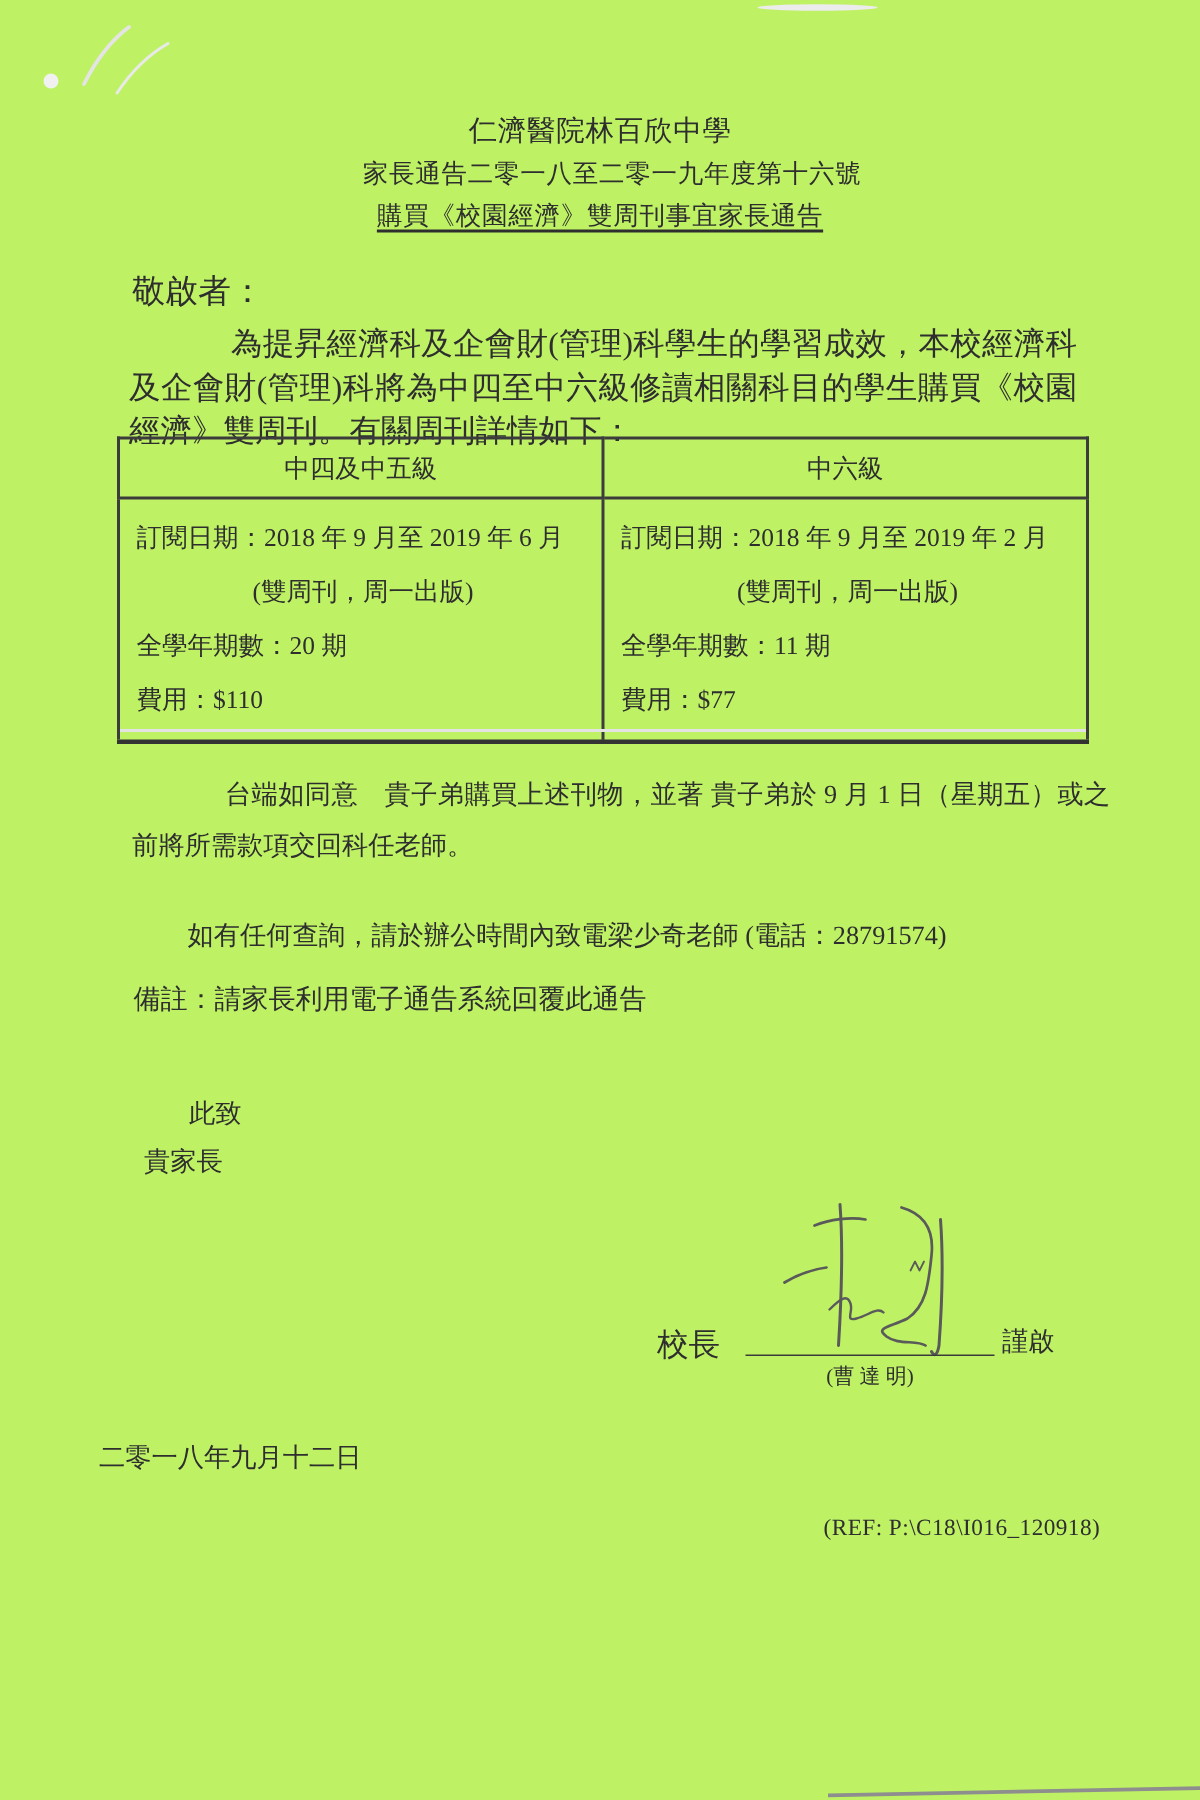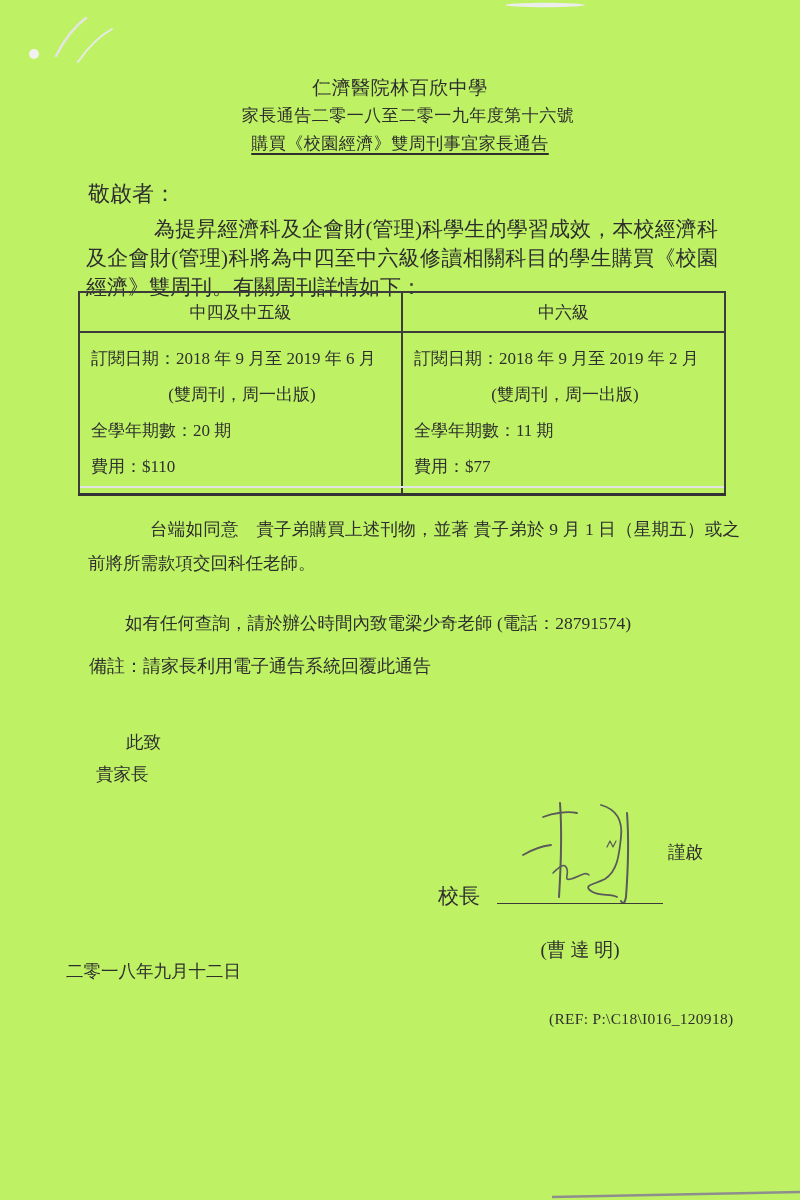--- a/index.html
+++ b/index.html
@@ -44,22 +44,22 @@
     top:512px;left:88px;width:652px;
     font-size:17.5px;line-height:34px;
     text-indent:62px;text-align:justify;
   }
   .enquiry{top:611px;left:125px;font-size:17.5px;}
   .remark{top:654px;left:89px;font-size:18px;}
   .cizhi{top:730px;left:126px;font-size:17.5px;}
   .recipient{top:762px;left:64px;font-size:17.5px;margin-left:32px;}
   .principal-label{top:882px;left:438px;font-size:21px;}
   .sig-line{top:903px;left:497px;width:166px;border-top:1.6px solid #3a3a3a;}
-  .respectfully{top:840px;left:668px;font-size:17.5px;}
-  .principal-name{top:909px;left:497px;width:166px;text-align:center;font-size:19px;margin-top:28px;}
+  .respectfully{top:882px;left:668px;font-size:17.5px;}
+  .principal-name{top:909px;left:497px;width:166px;text-align:center;font-size:14px;}
   .issue-date{top:959px;left:66px;font-size:17.5px;}
   .ref{top:1010px;left:549px;font-size:15.5px;letter-spacing:0.3px;text-align:right;}
   svg{display:block;}
 </style>
 </head>
 <body>
 
 <div class="page">
 
   <svg class="abs" style="top:4px;left:18px;" width="130" height="75" viewBox="0 0 130 75">

